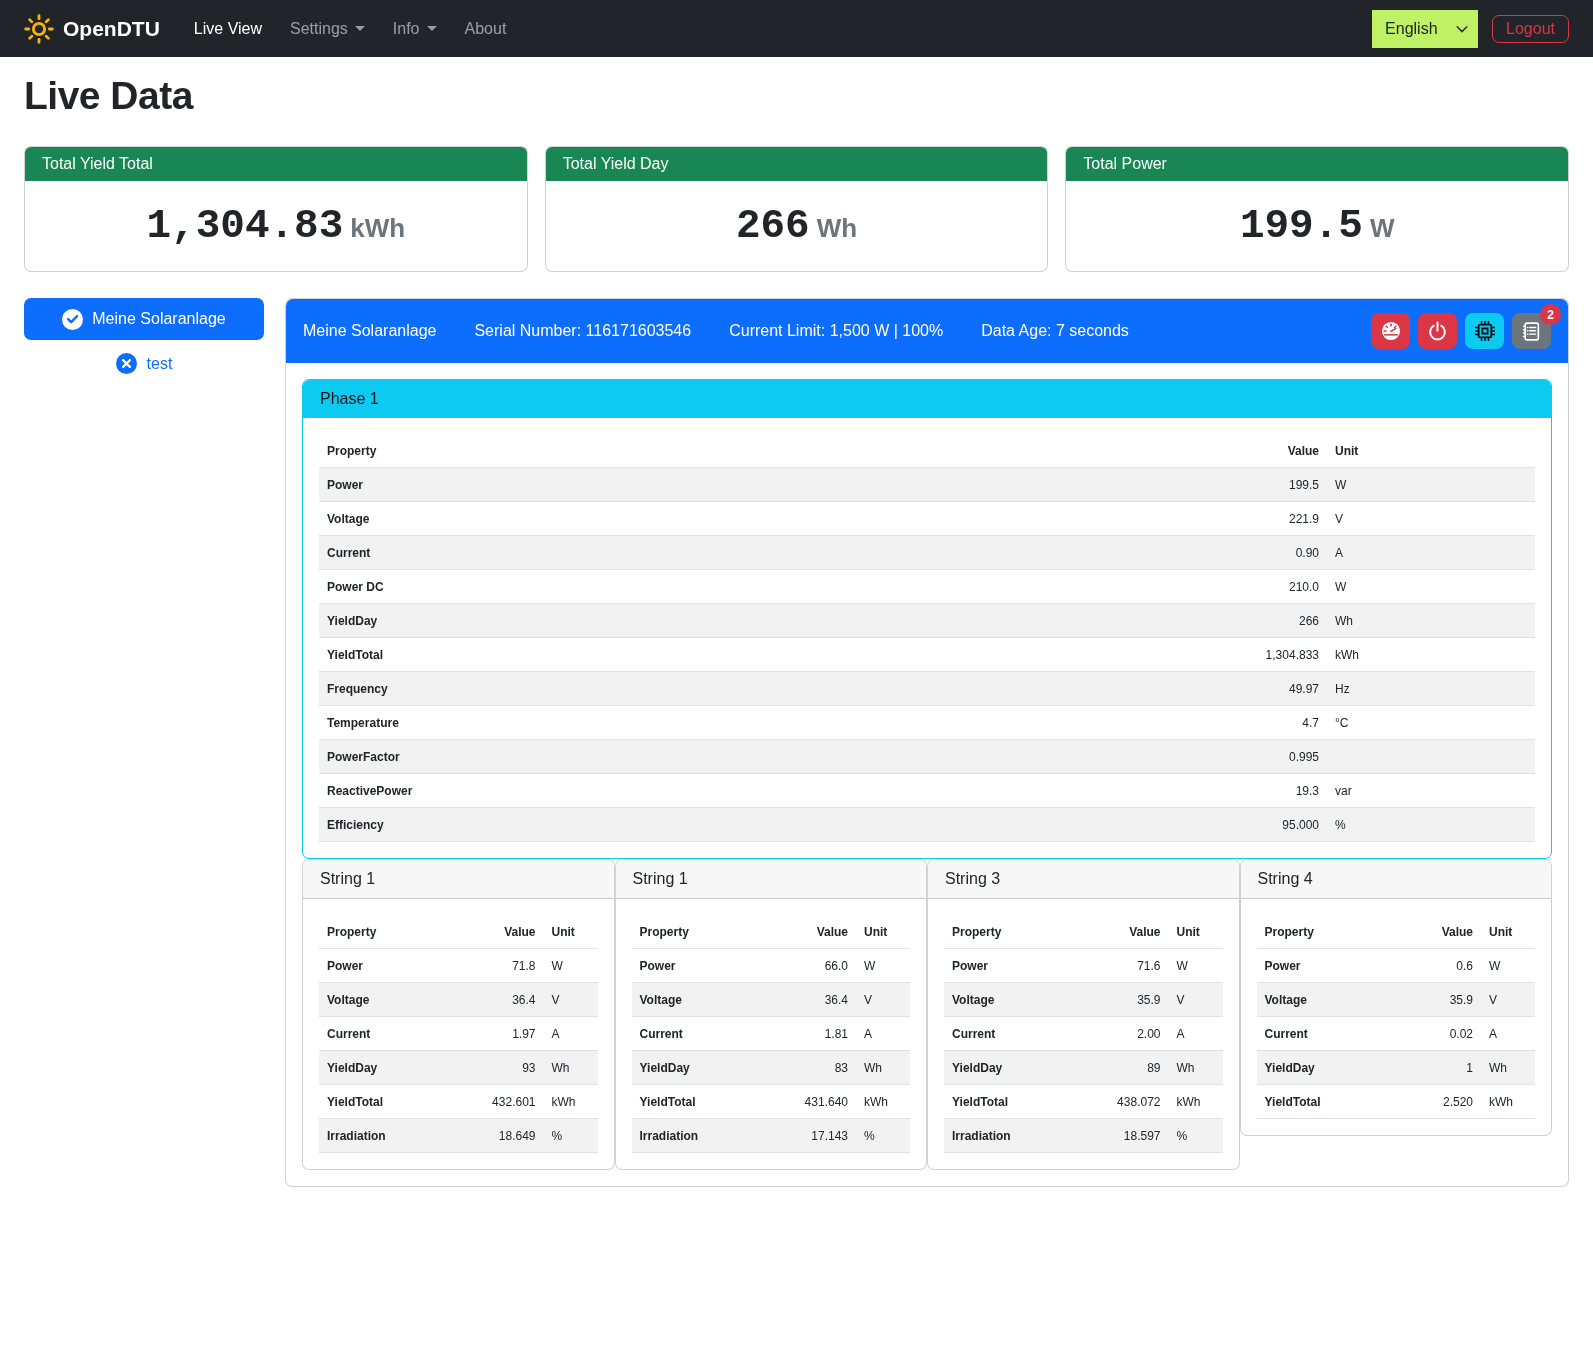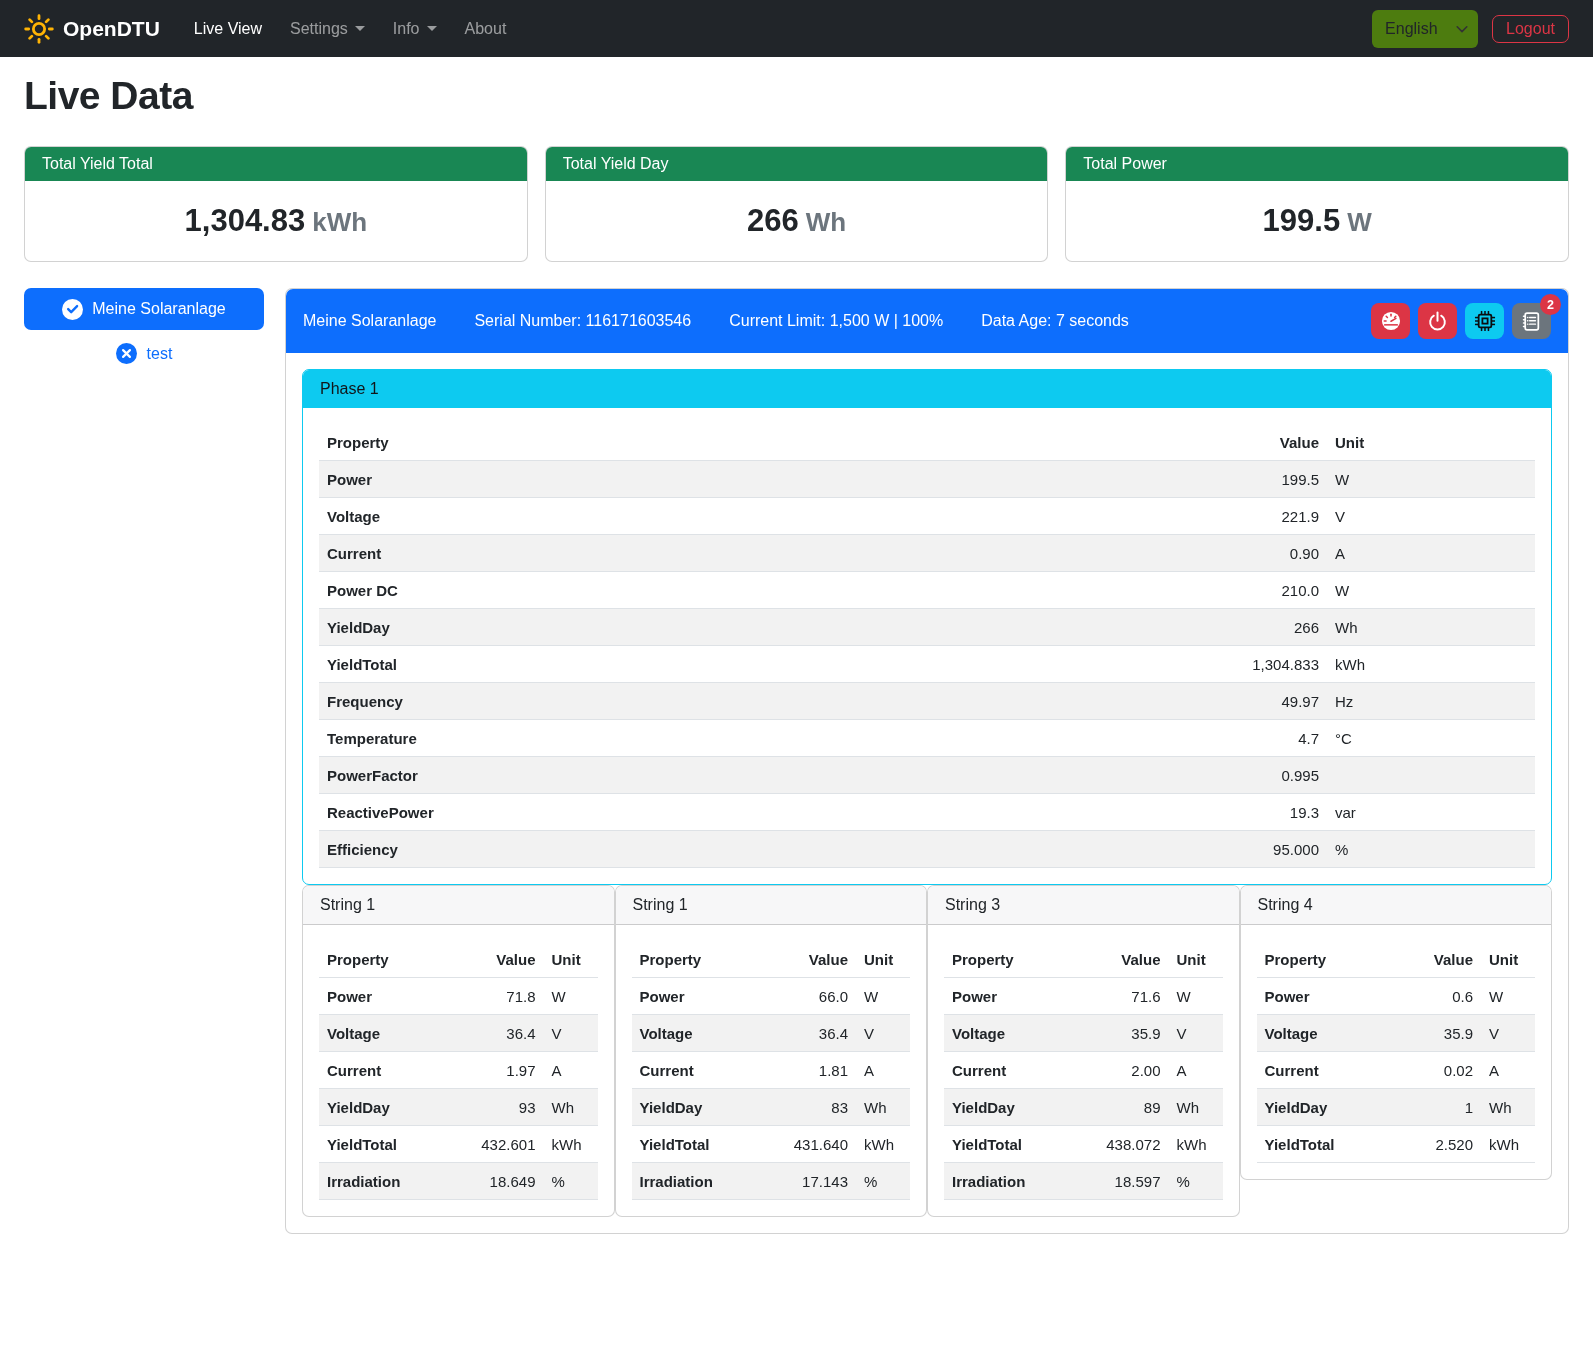--- a/index.html
+++ b/index.html
@@ -15,34 +15,34 @@
   }
   
   .navbar{height:57px; background:var(--c-navbar); display:flex; align-items:center; padding:12px 24px;}
   .brand{display:flex; align-items:center; gap:9px; color:#fff; font-size:21px; font-weight:700; margin-right:22px;}
   .brand svg{color:var(--c-sun);}
   .nav-links{display:flex; align-items:center; gap:4px;}
   .nav-link{color:rgba(255,255,255,.55); text-decoration:none; padding:8px 12px; display:flex; align-items:center; gap:7px; cursor:pointer;}
   .nav-link.active{color:#fff;}
   .caret{width:0;height:0;border-left:5px solid transparent;border-right:5px solid transparent;border-top:5px solid rgba(255,255,255,.55);}
   .nav-right{margin-left:auto; display:flex; align-items:center; gap:14px;}
-  .lang-select{position:relative; background:#4d7c0f; color:var(--text); border-radius:6px; height:38px; width:106px;
+  .lang-select{position:relative; background:#bef264; color:var(--text); border-radius:0; height:38px; width:106px;
     display:flex; align-items:center; padding:0 30px 0 13px; cursor:pointer;}
   .lang-select .chev{position:absolute; right:9px; top:12px;}
   .logout-btn{background:transparent; border:1px solid var(--c-danger); color:var(--c-danger); border-radius:7px;
     height:28px; padding:0 13px; font-size:16px; cursor:pointer; font-family:inherit;}
   
   .container{padding:0 24px;}
   h1.page-title{font-size:39px; font-weight:700; margin:17px 0 28px; letter-spacing:-.5px;}
   
   .summary-row{display:flex; gap:17px; margin-bottom:26px;}
   .sum-card{flex:1; border:1px solid var(--border); border-radius:7px; overflow:hidden; background:#fff;}
   .sum-card .hd{background:var(--c-success); color:#fff; padding:8px 17px; font-size:16px;}
   .sum-card .bd{padding:22px 16px; text-align:center;}
-  .sum-card .val{font-size:31px; font-weight:600; color:var(--text);}
+  .sum-card .val{font-size:41px; font-weight:600; color:var(--text);font-family:Liberation Mono, monospace;}
   .sum-card .unit{font-size:26px; font-weight:600; color:var(--muted); margin-left:7px;}
   
   .content-row{display:flex; gap:21px; align-items:flex-start;}
   .sidebar{width:240px; flex:none;}
   .inv-btn{width:100%; height:42px; background:var(--c-primary); border:none; border-radius:7px; color:#fff;
     font-size:16px; font-family:inherit; display:flex; align-items:center; justify-content:center; gap:9px; cursor:pointer;}
   .inv-other{margin-top:13px; display:flex; align-items:center; justify-content:center; gap:10px;
     color:var(--c-primary); cursor:pointer;}
   
   .main-card{flex:1; border:1px solid var(--border); border-radius:7px; overflow:visible; background:#fff;}
@@ -55,21 +55,21 @@
   .icon-btn.cyan{background:var(--c-info); color:#0b0e11;}
   .icon-btn.grey{background:var(--c-secondary); color:#fff;}
   .badge{position:absolute; top:-9px; right:-10px; min-width:21px; height:21px; border-radius:50%;
     background:var(--c-danger); color:#fff; font-size:12.5px; font-weight:700; display:flex; align-items:center; justify-content:center;}
   .main-card-body{padding:16px;}
   
   .phase-panel{border:1px solid var(--c-info); border-radius:7px; overflow:hidden; background:#fff;}
   .phase-panel .hd{background:var(--c-info); color:#111519; padding:10px 17px; font-size:16px;}
   .phase-panel .bd{padding:16px;}
   
-  table.data-table{width:100%; border-collapse:collapse; font-size:15px;}
+  table.data-table{width:100%; border-collapse:collapse; font-size:12px;}
   .data-table th,.data-table td{padding:9.5px 8px; text-align:left; border-bottom:1px solid var(--row-border);}
   .data-table thead th{font-weight:700;}
   .data-table .cell-prop{font-weight:700;}
   .data-table .cell-val{text-align:right;}
   .phase-table .cell-val{width:132px;}
   .phase-table .cell-unit{width:208px;}
   .string-table .cell-val{width:92px;}
   .string-table .cell-unit{width:54px;}
   .phase-table tbody tr:nth-child(odd){background:var(--stripe);}
   .string-table tbody tr:nth-child(even){background:var(--stripe);}

